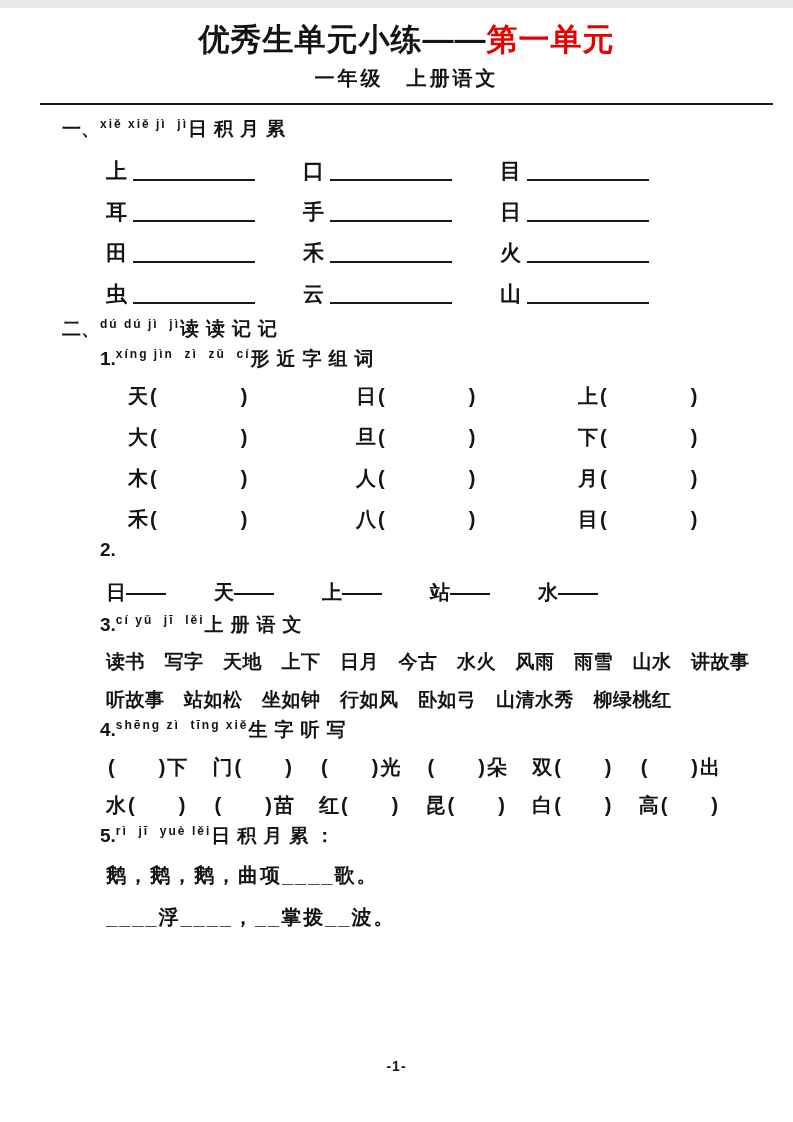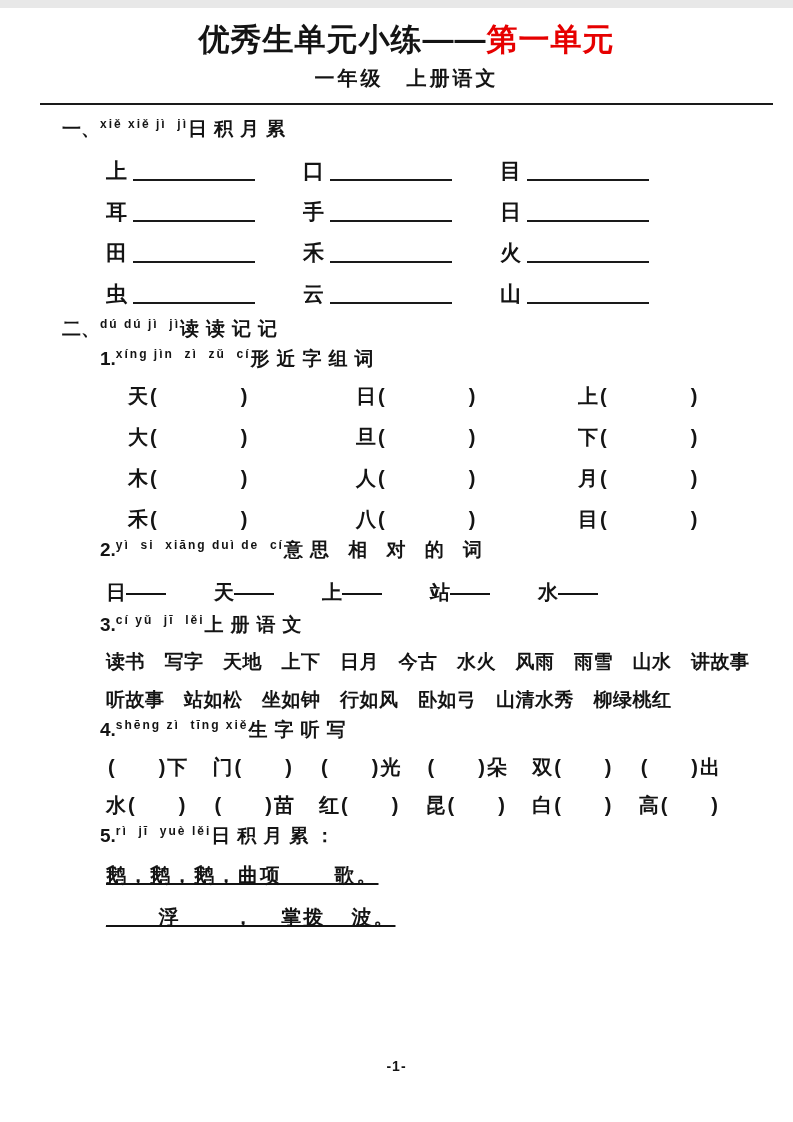--- a/index.html
+++ b/index.html
@@ -47,21 +47,21 @@
   .words{margin:15px 0 0 44px;font-size:19px;font-weight:700;letter-spacing:0.5px;line-height:1.2;white-space:pre;}
   .words + .words{margin-top:15px;}
 
   
   .dict{display:flex;justify-content:space-between;width:614px;margin:14px 0 0 44px;font-size:20px;font-weight:700;line-height:1.2;}
   .ditem{display:flex;align-items:baseline;white-space:pre;}
   .ditem .par{padding:0 2px;}
   .dgap{display:inline-block;width:40px;}
 
   
-  .poem-line{margin:15px 0 0 44px;font-size:20px;font-weight:700;letter-spacing:2px;white-space:pre;text-decoration:underline;}
+  .poem-line{margin:15px 0 0 44px;font-size:20px;font-weight:700;letter-spacing:2px;white-space:pre;}
 
   
   .footer{position:absolute;left:0;right:0;bottom:56px;text-align:center;font-size:14px;font-weight:700;letter-spacing:1px;}
 </style>
 </head>
 <body>
 
 <div class="page">
 
   <div class="title"><span>优秀生单元小练——</span><span class="red">第一单元</span></div>
@@ -213,24 +213,20 @@
     <div class="pcell">
         <span>目</span>
         <span class="par">(</span>
         <span class="pgap"></span>
         <span class="par">)</span>
       </div>
   </div>
 
   <div class="sec-head sub">
     <span class="sec-num">2.</span>
-    <span class="stack">
-      <span class="pinyin">yì  si  xiāng duì de  cí</span>
-      <span class="hanzi">意思 相 对 的 词</span>
-    </span>
   </div>
 
   <div class="opp-row">
     <span class="opp-item">日——</span>
     <span class="opp-item">天——</span>
     <span class="opp-item">上——</span>
     <span class="opp-item">站——</span>
     <span class="opp-item">水——</span>
   </div>
 

